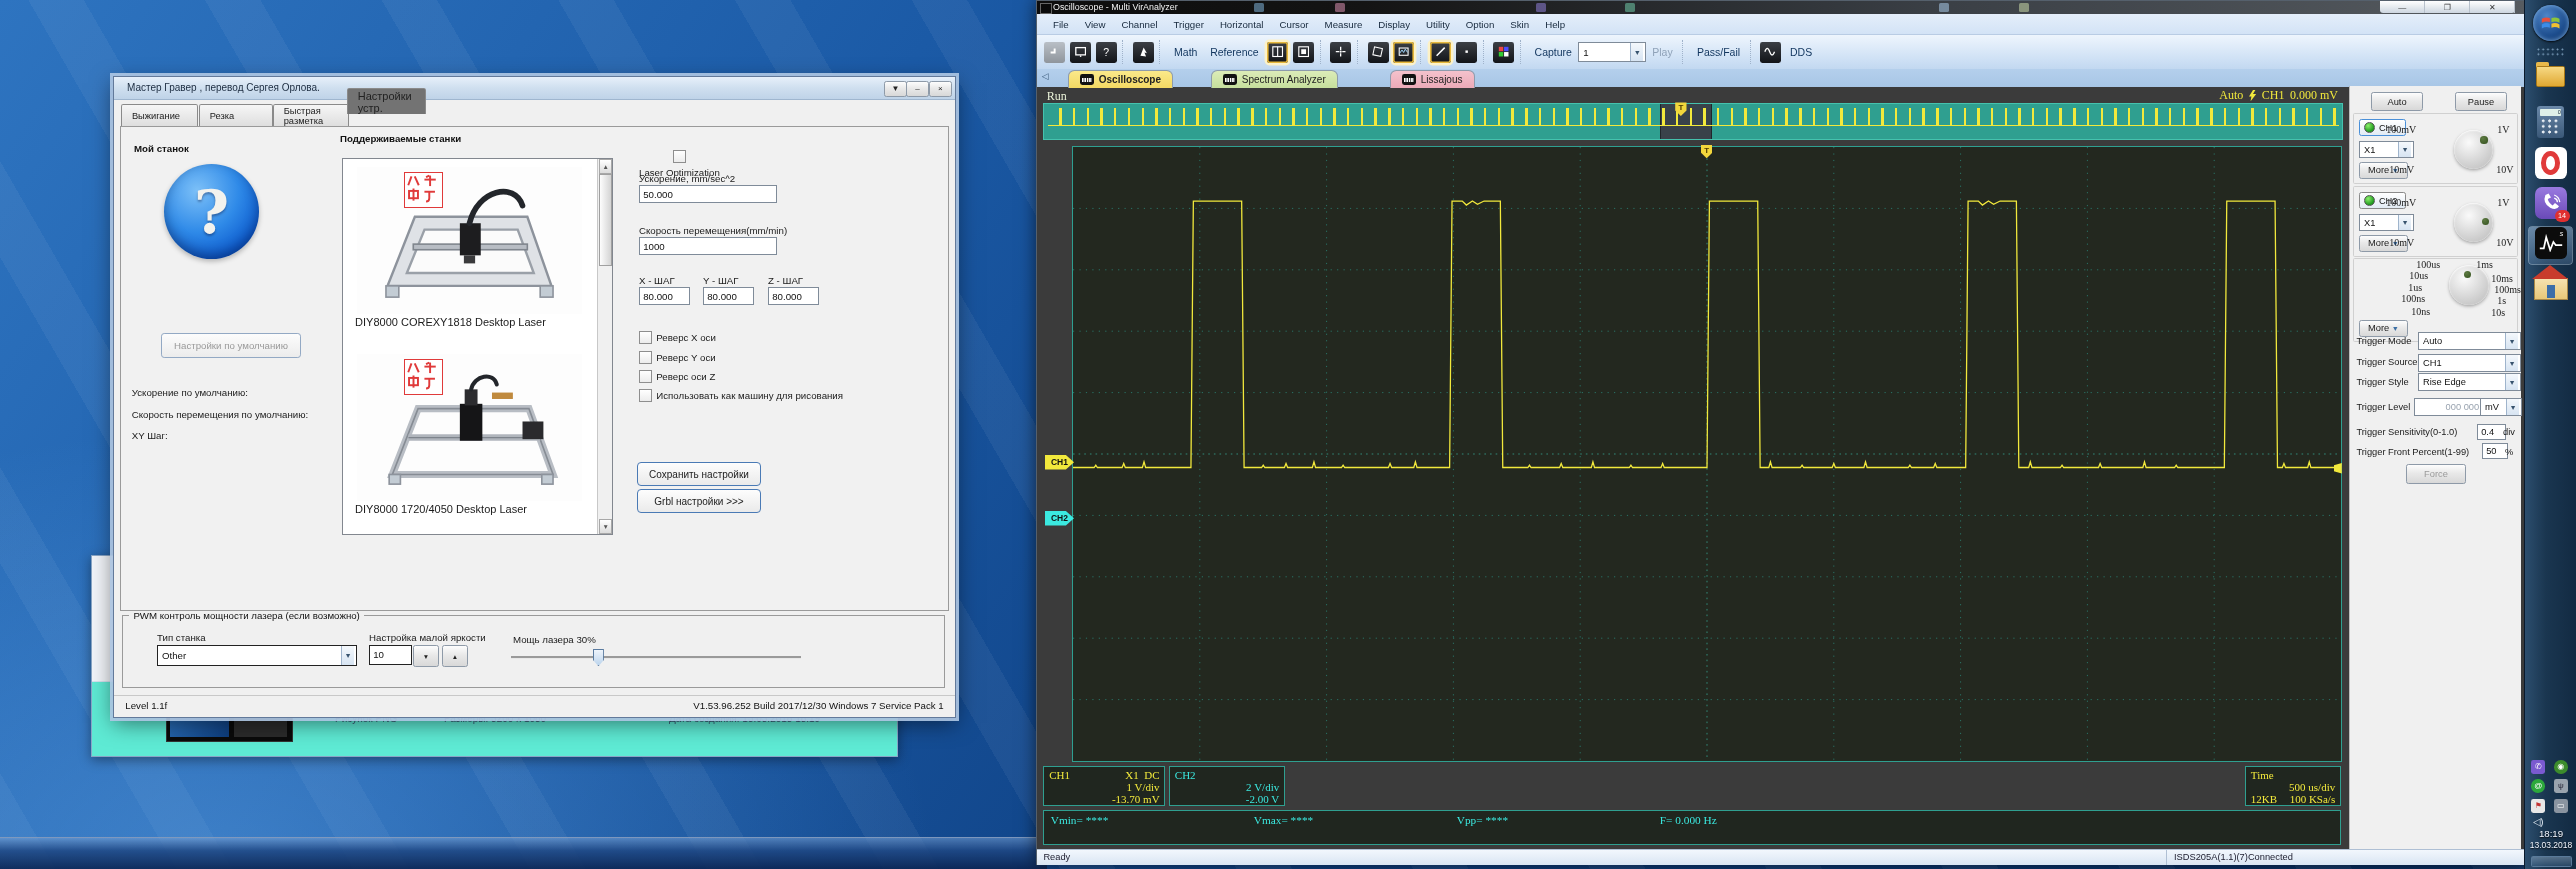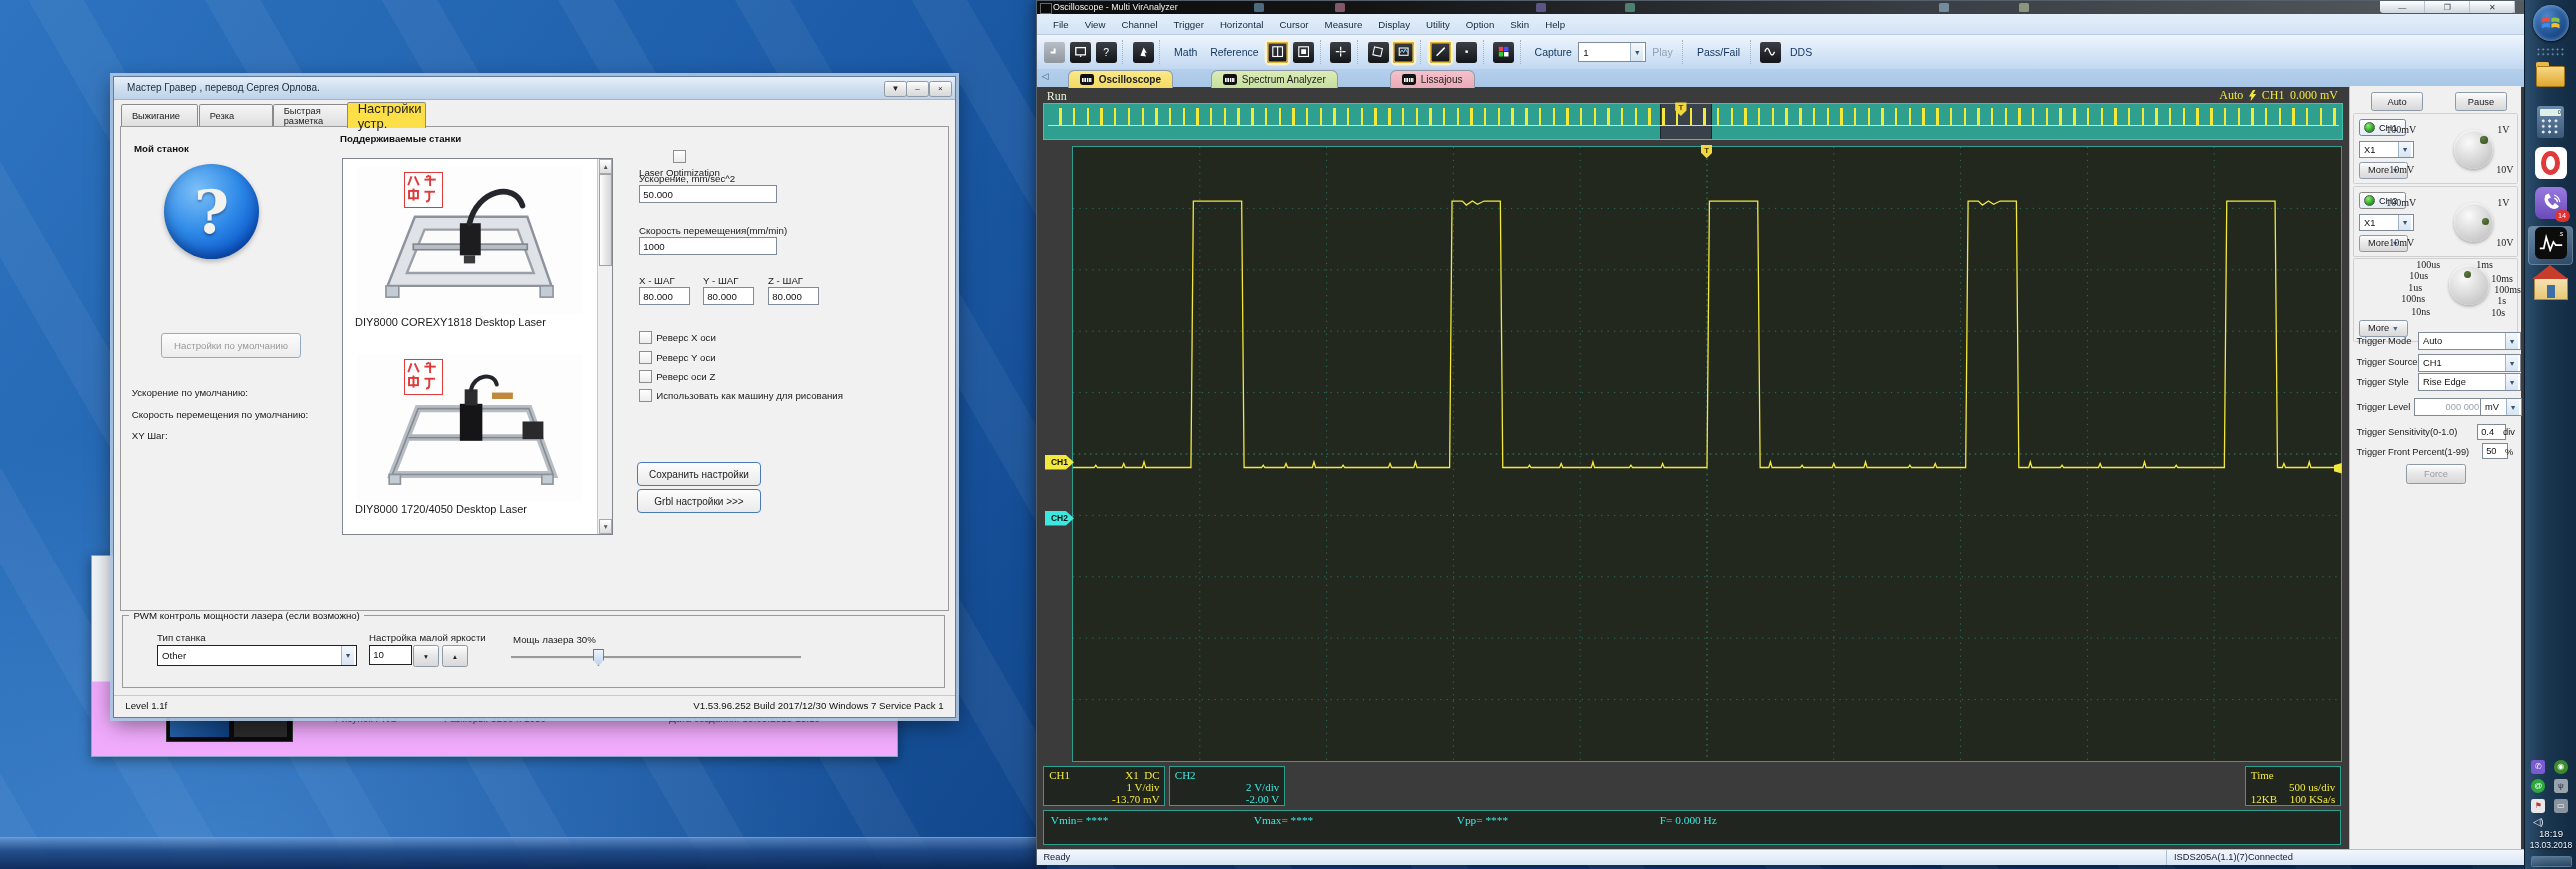--- a/index.html
+++ b/index.html
@@ -13,21 +13,21 @@
     background:repeating-linear-gradient(60deg,rgba(255,255,255,.05) 0 48px,rgba(255,255,255,0) 48px 153px);}
   #wallpaper:after{content:"";position:absolute;left:-145px;bottom:-209px;width:1208px;height:725px;
     background:radial-gradient(ellipse at 30% 70%,rgba(120,190,255,.35),rgba(120,190,255,0) 60%);}
   
   #taskbar-left{left:0;top:837px;width:1047px;height:32px;
     background:linear-gradient(180deg,rgba(120,160,210,.55),rgba(30,70,130,.85) 40%,rgba(10,35,80,.9));
     border-top:0.8px solid rgba(200,225,255,.6);}
   
   #explorer{left:91px;top:555px;width:805px;height:200px;background:#f2f5fa;
     border:0.8px solid #88a5c6;box-shadow:0 3.2px 11.3px rgba(0,0,0,.4);}
-  #explorer .details{position:absolute;left:0;bottom:0;width:100%;height:74px;background:#f0abfc;border-top:0.8px solid #d6e2ef;}
+  #explorer .details{position:absolute;left:0;bottom:0;width:100%;height:74px;background:#5eead4;border-top:0.8px solid #d6e2ef;}
   #explorer .thumb{position:absolute;left:74px;top:11.3px;width:125px;height:47px;background:#0a0a0a;border:1.6px solid #333;}
   #explorer .thumb i{position:absolute;left:3.2px;top:3.2px;right:63px;bottom:4.8px;background:linear-gradient(125deg,#2e74c0,#0d3d7e);}
   #explorer .thumb b{position:absolute;right:4.8px;top:3.2px;width:53px;bottom:4.8px;background:#2b2b2b;}
   #explorer .dtxt{position:absolute;top:31px;color:#3c5a78;font-size:10px;}
   
   .btn{background:linear-gradient(180deg,#fdfdfd,#e9e9e9 45%,#d8d8d8);border:0.8px solid #8e9aa8;border-radius:2.4px;
        display:flex;align-items:center;justify-content:center;color:#222;}
   .inp{background:#fff;border:0.8px solid #7f8b99;display:flex;align-items:center;padding:0 3.2px;}
   .sel{background:#fff;border:0.8px solid #7f8b99;display:flex;align-items:center;padding:0 1.6px 0 4px;}
   .sel .dd{margin-left:auto;width:12px;height:100%;display:flex;align-items:center;justify-content:center;
@@ -38,21 +38,21 @@
   
   #graver{left:113px;top:76px;width:841px;height:640px;background:#f0f0f0;
     border:0.8px solid #62799a;outline:3.2px solid rgba(175,200,228,.9);box-shadow:0 6.4px 21px rgba(0,0,0,.5);}
   #graver .titlebar{position:absolute;left:0;top:0;width:100%;height:22px;
     background:linear-gradient(180deg,#e7f0fa,#cfdfef 50%,#bfd3e8);border-bottom:0.8px solid #9fb6cf;}
   #graver .title{position:absolute;left:13px;top:4.8px;font-size:10px;color:#1c2c40;}
   #graver .wbtn{position:absolute;top:4px;width:21px;height:13.7px;font-size:8px;}
   #graver .tab{position:absolute;top:26.6px;height:22.5px;padding:0 9.7px;display:flex;align-items:center;
     background:linear-gradient(180deg,#f6f6f6,#dddddd);border:0.8px solid #8a8a8a;border-bottom:none;
     border-radius:2.4px 2.4px 0 0;font-size:9.3px;color:#222;}
-  #graver .tab.active{background:#fde047;height:25px;top:25px;z-index:3;font-size:13px;}
+  #graver .tab.active{background:#737373;height:25px;top:11px;z-index:3;font-size:11px;}
   #graver .frame{position:absolute;left:6.4px;top:49px;width:827px;height:483px;background:#f1f1f1;border:0.8px solid #9a9a9a;z-index:2;}
   .h-bold{font-weight:bold;font-size:9.7px;color:#111;}
   #qicon{left:50px;top:87px;width:95px;height:95px;border-radius:50%;
     background:radial-gradient(circle at 35% 28%,#7cc0f8,#2f8ae8 45%,#0f5ed0 75%,#0a46a8);
     box-shadow:inset 0 -4.8px 11.3px rgba(0,0,30,.35),0 2.4px 4.8px rgba(0,0,0,.25);
     display:flex;align-items:center;justify-content:center;}
   #qicon span{color:#f2f2ee;font-size:60px;font-weight:bold;font-family:"DejaVu Serif",serif;text-shadow:0 1.6px 2.4px rgba(0,0,40,.35);}
   #defbtn{left:47px;top:256px;width:138px;height:22.5px;color:#9a9a9a;border:0.8px solid #93a9c4;border-radius:3.2px;
     background:linear-gradient(180deg,#fcfcfc,#ececec);}
   .deflbl{font-size:9.7px;color:#1a1a1a;}

